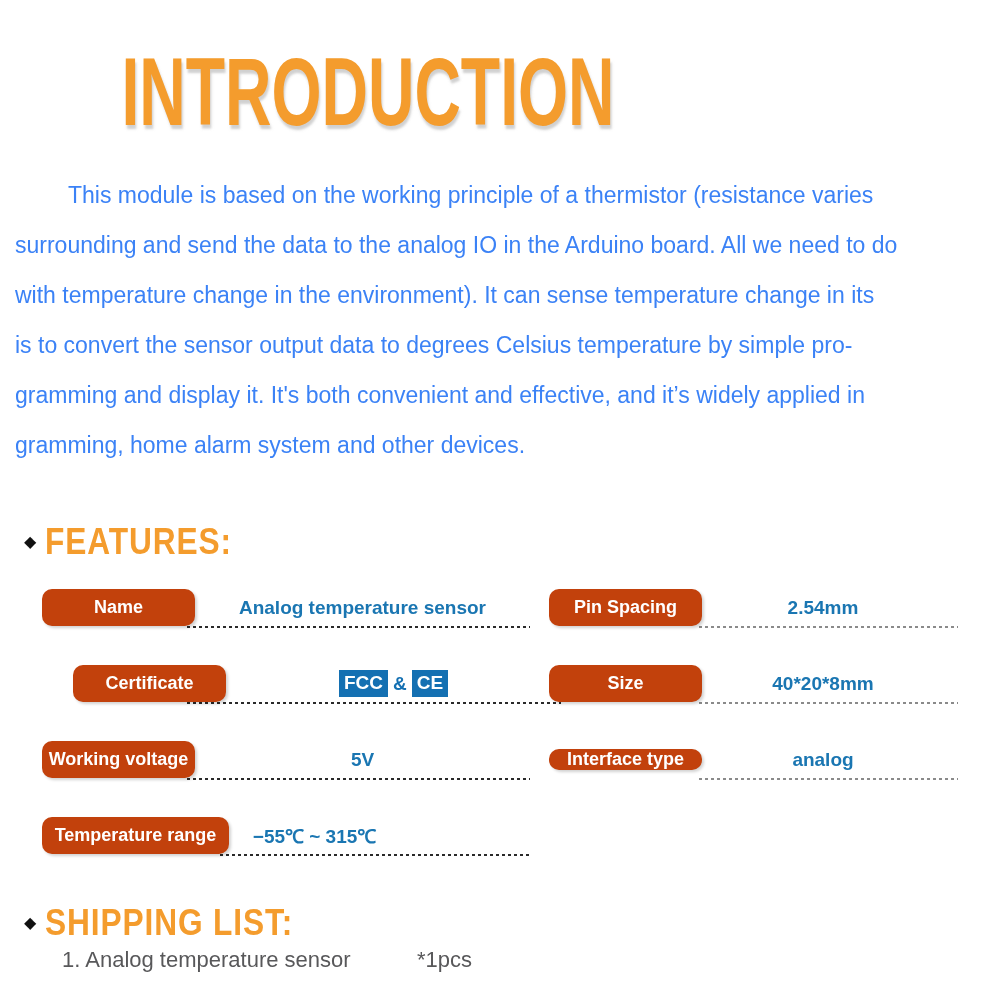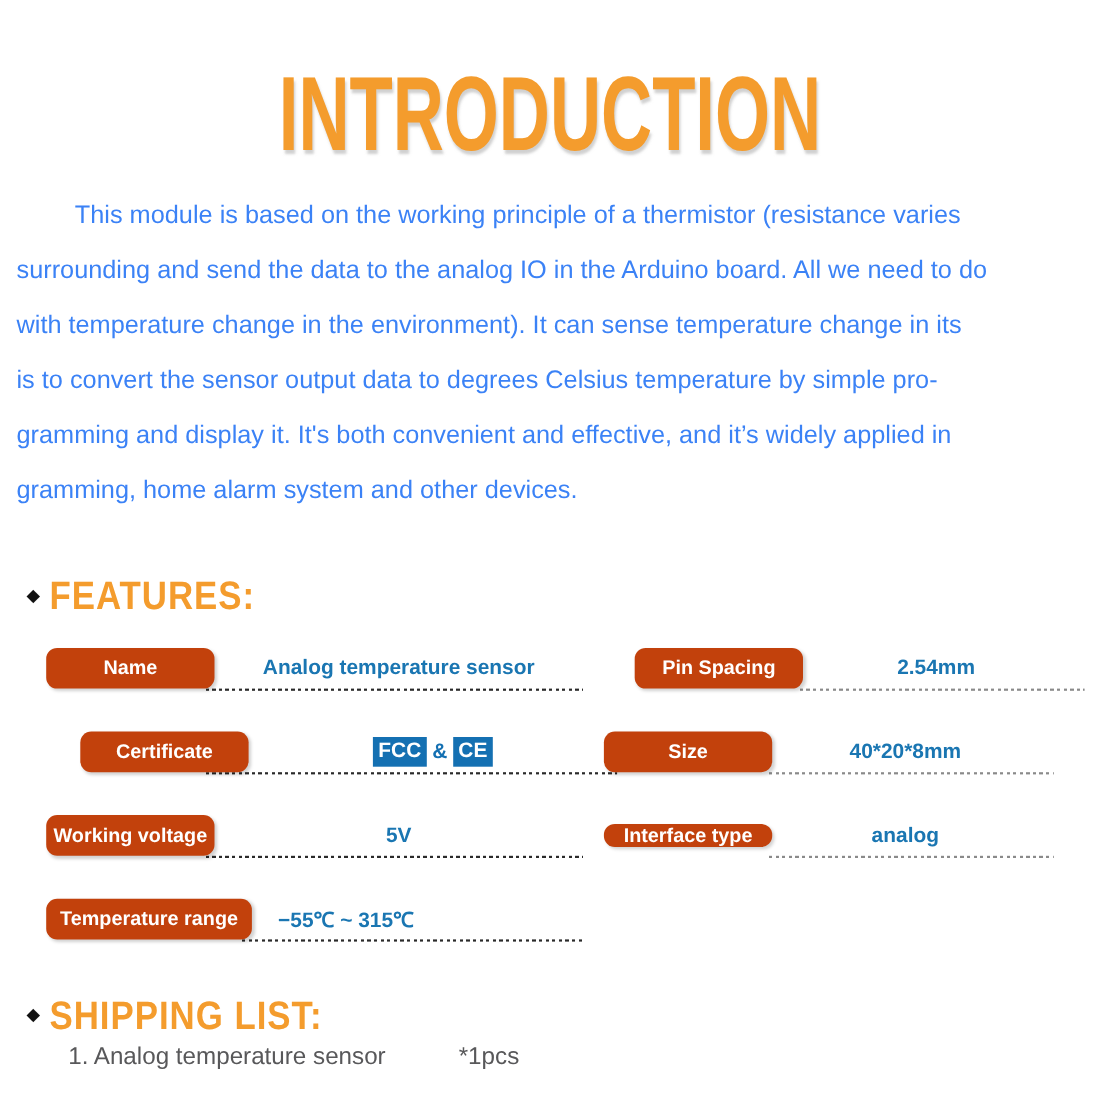--- a/index.html
+++ b/index.html
@@ -4,22 +4,22 @@
 <style>
   html,body { margin:0; padding:0; background:#ffffff; }
   .page {
     position:relative; width:1000px; height:1000px; margin:0 auto;
     background:#ffffff; overflow:hidden;
     font-family:"Liberation Sans", sans-serif;
   }
 
   
   .title {
-    position:absolute; top:56px; left:0; width:100%;
-    text-align:center; line-height:1;
+    position:absolute; top:44px; left:0; width:100%;
+    line-height:1;
   }
   .title-inner {
     display:inline-block;
     font-size:96px; font-weight:bold; letter-spacing:0px;
     color:#F49C2D; white-space:nowrap;
     transform:scaleX(0.67); transform-origin:center;
     text-shadow:2px 4px 3px rgba(170,170,170,0.55);
   }
 
   
@@ -128,21 +128,21 @@
     <div class="fval">5V</div>
     <div class="dash" style="left:145px; right:0;"></div>
   </div>
 
   <div class="frow" style="left:42px; top:817px; width:488px;">
     <div class="fbtn wide">Temperature range</div>
     <div class="fval shift-left">−55℃ ~ 315℃</div>
     <div class="dash" style="left:178px; right:0;"></div>
   </div>
 
-  <div class="frow" style="left:549px; top:589px; width:409px;margin-left:28px;">
+  <div class="frow" style="left:549px; top:589px; width:409px;">
     <div class="fbtn">Pin Spacing</div>
     <div class="fval shift-right">2.54mm</div>
     <div class="dash light" style="left:150px; right:0;"></div>
   </div>
 
   <div class="frow" style="left:549px; top:665px; width:409px;">
     <div class="fbtn">Size</div>
     <div class="fval shift-right">40*20*8mm</div>
     <div class="dash light" style="left:150px; right:0;"></div>
   </div>

